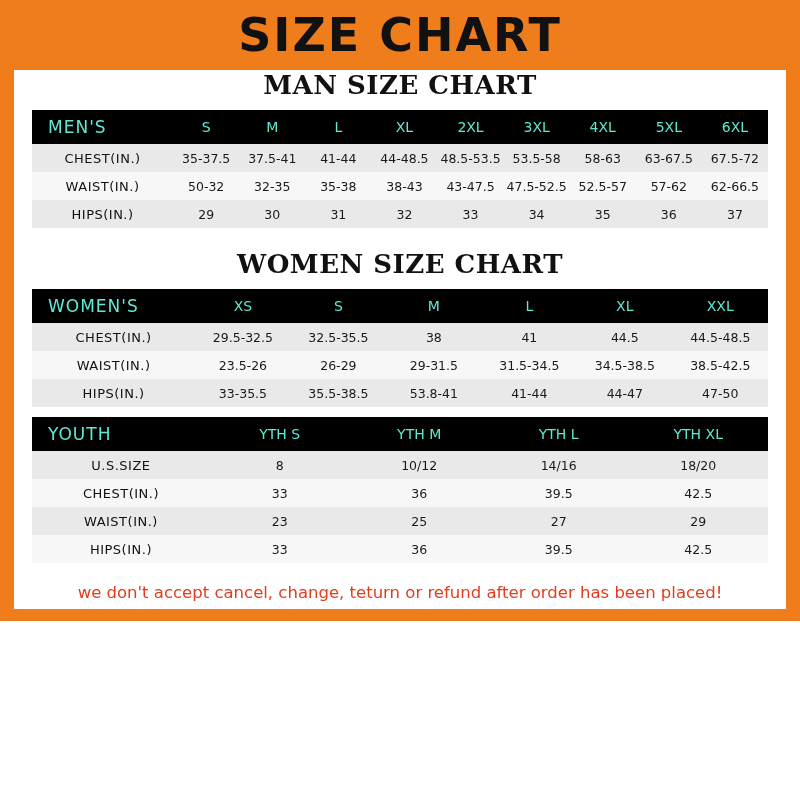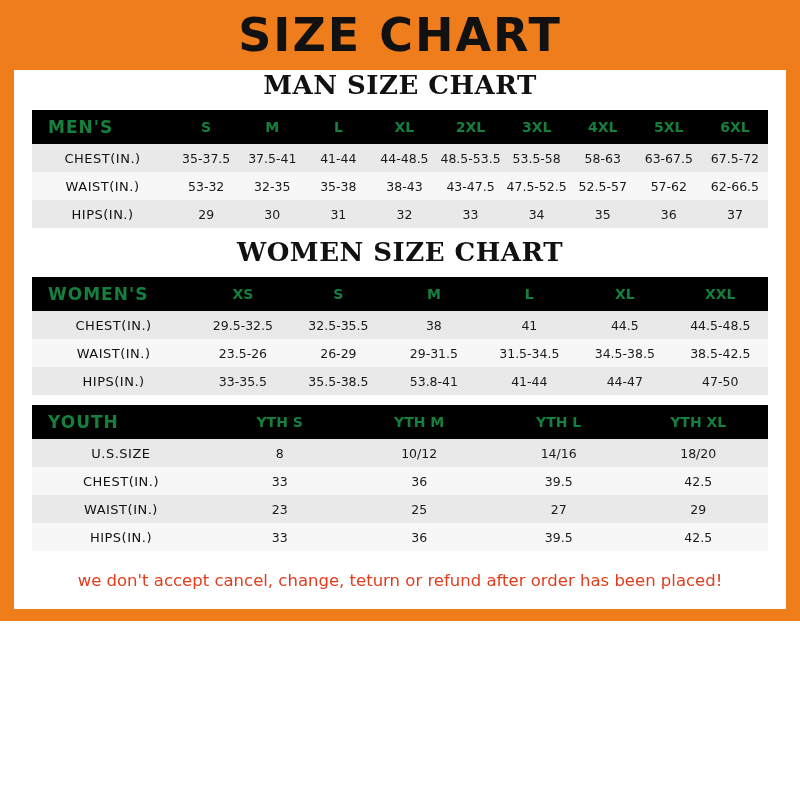--- a/index.html
+++ b/index.html
@@ -43,43 +43,43 @@
   }
   .section-title {
     text-align: center;
     font-family: "DejaVu Serif", serif;
     font-weight: bold;
     font-size: 26px;
     color: #111111;
     letter-spacing: 0.5px;
   }
   .t-man { }
-  .t-women { margin-top: 9px; }
+  .t-women { margin-top: 21px; }
   .t-youth { margin-top: 22px; }
 
   table.size-table {
     width: 100%;
     border-collapse: collapse;
     margin-top: 10px;
     table-layout: fixed;
   }
   table.size-table td, table.size-table th {
     text-align: center;
     font-family: "DejaVu Sans", sans-serif;
     font-size: 12.5px;
     color: #1a1a1a;
     padding: 0;
     height: 28px;
     vertical-align: middle;
     white-space: nowrap;
   }
   table.size-table thead td, table.size-table thead th {
     background: #000000;
-    color: #15803d;
-    font-weight: bold;
+    color: #5eead4;
+    font-weight: normal;
     height: 34px;
     font-size: 14px;
   }
   table.size-table thead td.row-label, table.size-table thead th.row-label {
     text-align: left;
     padding-left: 16px;
     font-size: 17px;
     letter-spacing: 1px;
   }
   table.size-table tbody tr.odd td { background: #e9e9e9; }
@@ -147,21 +147,21 @@
           <td>41-44</td>
           <td>44-48.5</td>
           <td>48.5-53.5</td>
           <td>53.5-58</td>
           <td>58-63</td>
           <td>63-67.5</td>
           <td>67.5-72</td>
         </tr>
         <tr class="even">
           <td class="row-label">WAIST(IN.)</td>
-          <td>53-32</td>
+          <td>50-32</td>
           <td>32-35</td>
           <td>35-38</td>
           <td>38-43</td>
           <td>43-47.5</td>
           <td>47.5-52.5</td>
           <td>52.5-57</td>
           <td>57-62</td>
           <td>62-66.5</td>
         </tr>
         <tr class="odd">

